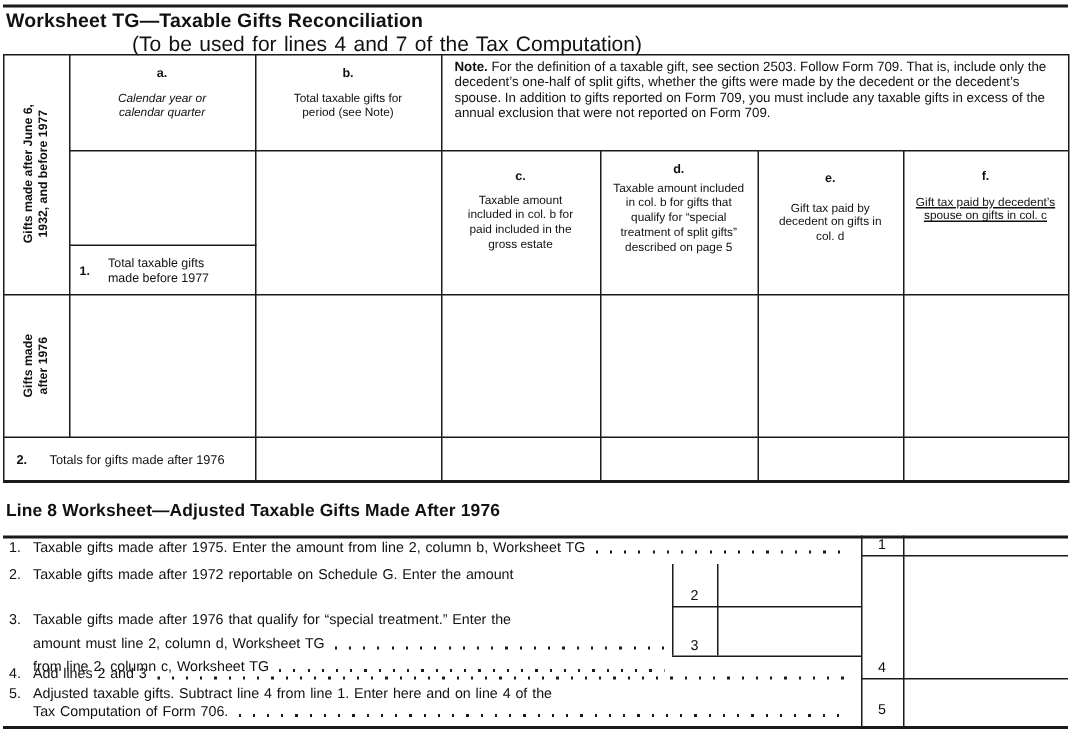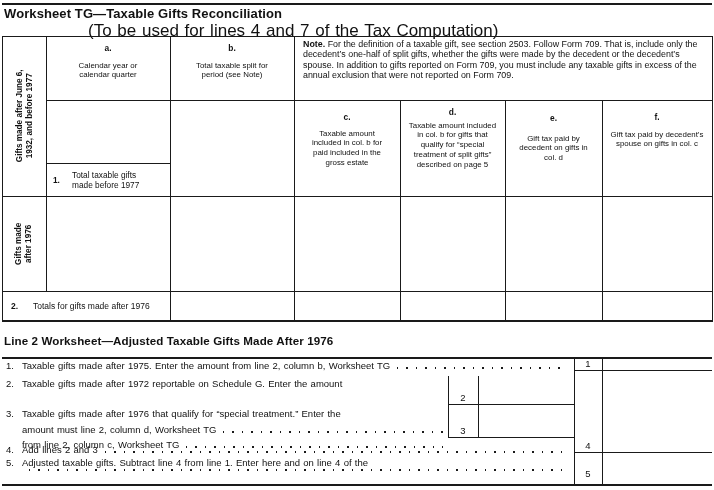--- a/index.html
+++ b/index.html
@@ -5,21 +5,21 @@
   html,body{margin:0;padding:0;background:#e8e8e8;}
   .canvas{
     position:relative;width:714px;height:490px;background:#fff;
     font-family:"Liberation Sans","DejaVu Sans",sans-serif;color:#111;
     overflow:hidden;margin:0 auto;
   }
   .hl{position:absolute;height:1.3px;background:#1a1a1a;}
   .vl{position:absolute;width:1.3px;background:#1a1a1a;}
   .thick{height:2px;}
   .ws-title{position:absolute;left:4px;top:6px;font-size:13px;font-weight:bold;letter-spacing:.1px;}
-  .ws-subtitle{position:absolute;left:88px;top:21px;font-size:17px;word-spacing:1px;}
+  .ws-subtitle{position:absolute;left:88px;top:21px;font-size:14px;word-spacing:1px;}
   .rotcell{position:absolute;display:flex;align-items:center;justify-content:center;}
   .rot{transform:rotate(-90deg);text-align:center;font-size:8.2px;line-height:9.8px;font-weight:bold;}
   .rot div{white-space:nowrap;}
   .colhead{position:absolute;text-align:center;font-size:7.9px;line-height:9.7px;}
   .colletter{font-weight:bold;font-size:8.4px;}
   .notecell{position:absolute;left:296px;top:39px;width:406px;font-size:8.9px;line-height:10.4px;text-align:left;padding-left:7px;}
   .rowlabel{position:absolute;display:flex;align-items:center;font-size:8.3px;line-height:10px;}
   .rowlabel .rnum{font-weight:bold;}
   .wl-title{position:absolute;left:4px;top:334px;font-size:11.6px;font-weight:bold;letter-spacing:.1px;}
   .wline{position:absolute;display:flex;align-items:flex-start;font-size:9.5px;line-height:11.6px;word-spacing:.6px;}
@@ -63,44 +63,44 @@
   </div>
   <div class="rotcell" style="left:2px;top:196px;width:44px;height:95px;">
     <div class="rot">
       <div>Gifts made</div>
       <div>after 1976</div>
     </div>
   </div>
 
   <div class="colhead" style="left:47px;top:44px;width:122px;">
     <div class="colletter">a.</div>
-    <div style="margin:7px 18px 0;">Calendar year or calendar quarter</div>
+    <div style="margin:7px 18px 0;font-style:italic;">Calendar year or calendar quarter</div>
   </div>
   <div class="colhead" style="left:171px;top:44px;width:122px;">
     <div class="colletter">b.</div>
-    <div style="margin:7px 13px 0;">Total taxable split for period (see Note)</div>
+    <div style="margin:7px 13px 0;">Total taxable gifts for period (see Note)</div>
   </div>
 
   <div class="notecell"><b>Note.</b> <span>For the definition of a taxable gift, see section 2503. Follow Form 709. That is, include only the decedent’s one-half of split gifts, whether the gifts were made by the decedent or the decedent’s spouse. In addition to gifts reported on Form 709, you must include any taxable gifts in excess of the annual exclusion that were not reported on Form 709.</span></div>
 
   <div class="colhead" style="left:295px;top:113px;width:104px;">
     <div class="colletter">c.</div>
     <div style="margin:6px 13px 0;">Taxable amount included in col. b for paid included in the gross estate</div>
   </div>
   <div class="colhead" style="left:401px;top:108px;width:103px;">
     <div class="colletter">d.</div>
     <div style="margin:3px 7px 0;">Taxable amount included in col. b for gifts that qualify for “special treatment of split gifts” described on page 5</div>
   </div>
   <div class="colhead" style="left:506px;top:114px;width:95px;">
     <div class="colletter">e.</div>
     <div style="margin:10px 10px 0;">Gift tax paid by decedent on gifts in col. d</div>
   </div>
   <div class="colhead" style="left:603px;top:113px;width:108px;">
     <div class="colletter">f.</div>
-    <div style="margin:7px 4px 0;">Gift tax paid by decedent’s spouse on gifts in col. c</div>
+    <div style="margin:7px 4px 0;text-decoration:underline;">Gift tax paid by decedent’s spouse on gifts in col. c</div>
   </div>
 
   <div class="rowlabel" style="left:46px;top:164px;width:124px;height:31px;">
     <span class="rnum" style="padding-left:7px;width:15px;">1.</span>
     <span style="display:inline-block;width:82px;padding-left:4px;">Total taxable gifts made before 1977</span>
   </div>
   <div class="rowlabel" style="left:2px;top:291px;width:168px;height:29px;font-size:8.5px;">
     <span class="rnum" style="padding-left:9px;width:16px;">2.</span>
     <span style="padding-left:6px;white-space:nowrap;">Totals for gifts made after 1976</span>
   </div>
@@ -112,21 +112,21 @@
   <div class="cell" style="left:295px;top:197px;width:104px;height:93px;"></div>
   <div class="cell" style="left:401px;top:197px;width:103px;height:93px;"></div>
   <div class="cell" style="left:506px;top:197px;width:95px;height:93px;"></div>
   <div class="cell" style="left:603px;top:197px;width:108px;height:93px;"></div>
   <div class="cell" style="left:171px;top:292px;width:122px;height:27px;"></div>
   <div class="cell" style="left:295px;top:292px;width:104px;height:27px;"></div>
   <div class="cell" style="left:401px;top:292px;width:103px;height:27px;"></div>
   <div class="cell" style="left:506px;top:292px;width:95px;height:27px;"></div>
   <div class="cell" style="left:603px;top:292px;width:108px;height:27px;"></div>
 
-  <div class="wl-title">Line 2 Worksheet—Adjusted Taxable Gifts Made After 1976</div>
+  <div class="wl-title">Line 8 Worksheet—Adjusted Taxable Gifts Made After 1976</div>
   <div class="hl" style="left:2px;top:357px;width:710px;height:1.6px;"></div>
   <div class="hl" style="left:2px;top:484px;width:710px;height:1.6px;"></div>
 
   <div class="vl" style="left:574px;top:357px;height:128px;"></div>
   <div class="vl" style="left:602px;top:357px;height:128px;"></div>
   <div class="vl" style="left:448px;top:376px;height:61px;"></div>
   <div class="vl" style="left:478px;top:376px;height:61px;"></div>
   <div class="hl" style="left:574px;top:370px;width:138px;"></div>
   <div class="hl" style="left:448px;top:404px;width:126px;"></div>
   <div class="hl" style="left:448px;top:437px;width:126px;"></div>
@@ -160,20 +160,21 @@
     <span class="num">4.</span>
     <span class="txt">Add lines 2 and 3</span>
     <span class="leader"></span>
   </div>
 
   <div class="wline" style="left:6px;top:457px;width:564px;">
     <span class="num">5.</span>
     <span class="txt">Adjusted taxable gifts. Subtract line 4 from line 1. Enter here and on line 4 of the</span>
   </div>
   <div class="wline" style="left:22px;top:469px;width:548px;">
+    <span class="txt">Tax Computation of Form 706.</span>
     <span class="leader"></span>
   </div>
 
   <div class="boxnum" style="left:574px;top:358px;width:28px;">1</div>
   <div class="boxnum" style="left:448px;top:392px;width:30px;">2</div>
   <div class="boxnum" style="left:448px;top:425px;width:30px;">3</div>
   <div class="boxnum" style="left:574px;top:440px;width:28px;">4</div>
   <div class="boxnum" style="left:574px;top:468px;width:28px;">5</div>
 
   <div class="cell" style="left:603px;top:358px;width:109px;height:11px;"></div>

